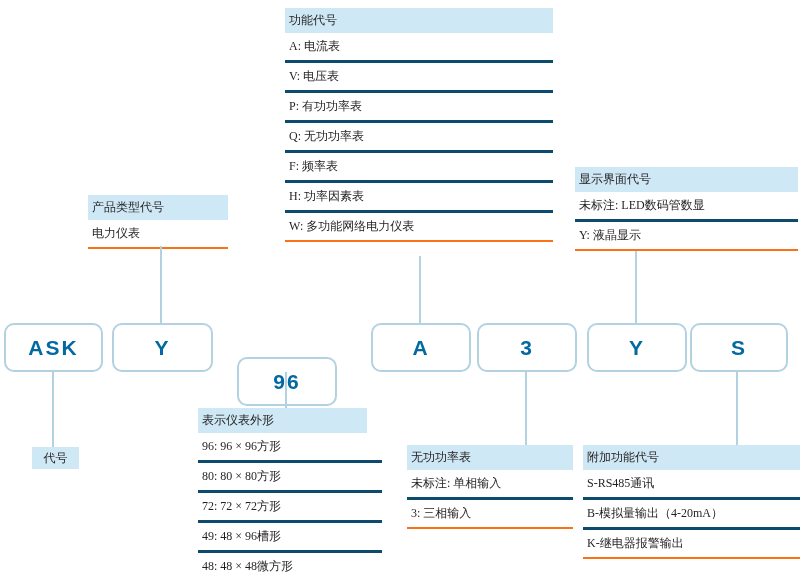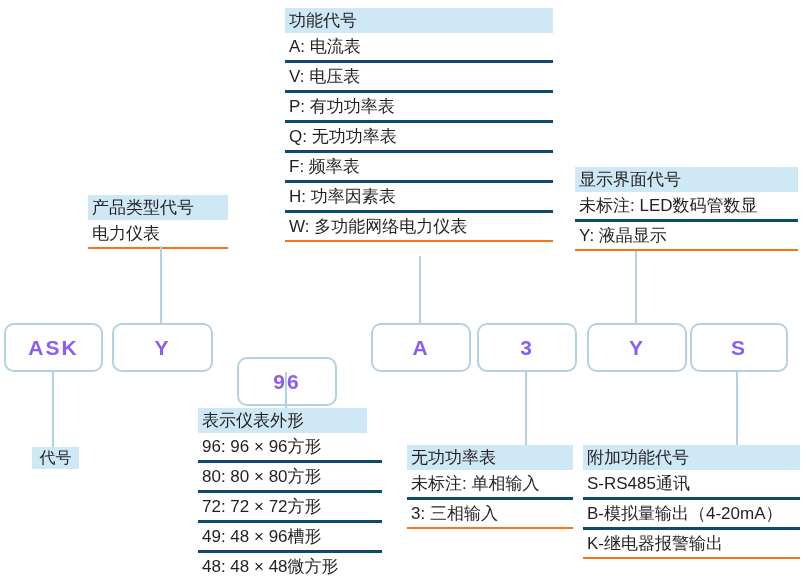--- a/index.html
+++ b/index.html
@@ -12,21 +12,22 @@
   #stage {
     position: relative;
     width: 810px;
     height: 576px;
     background: #ffffff;
     overflow: hidden;
   }
   
   .section {
     position: absolute;
-    font-size: 17px;
+    font-size: 12px;
+    font-family: Liberation Serif, serif;
   }
   .sec-header {
     background: #cfe8f5;
     height: 25px;
     line-height: 25px;
     padding-left: 4px;
     white-space: nowrap;
   }
   .sec-row {
     height: 27px;
@@ -47,33 +48,33 @@
     border: 2px solid #b2d2e2;
     border-radius: 10px;
     background: #ffffff;
     box-sizing: border-box;
     display: flex;
     align-items: center;
     justify-content: center;
     font-size: 21px;
     font-weight: bold;
     letter-spacing: 2px;
-    color: #8b5cf6;
+    color: #0369a1;
   }
   
   .vline {
     position: absolute;
     width: 2px;
     background: #b2d2e2;
   }
   
   .tag-label {
     position: absolute;
     background: #cfe8f5;
-    font-size: 16px;
+    font-size: 12px;
     line-height: 22px;
     height: 22px;
     text-align: center;
   }
   
   #sec-function { left: 285px; top: 8px;   width: 268px; }
   #sec-product  { left: 88px;  top: 195px; width: 140px; }
   #sec-display  { left: 575px; top: 167px; width: 223px; }
   #sec-shape    { left: 198px; top: 408px; width: 184px; }
   #sec-shape .sec-header { width: 165px; padding-left: 4px; }

